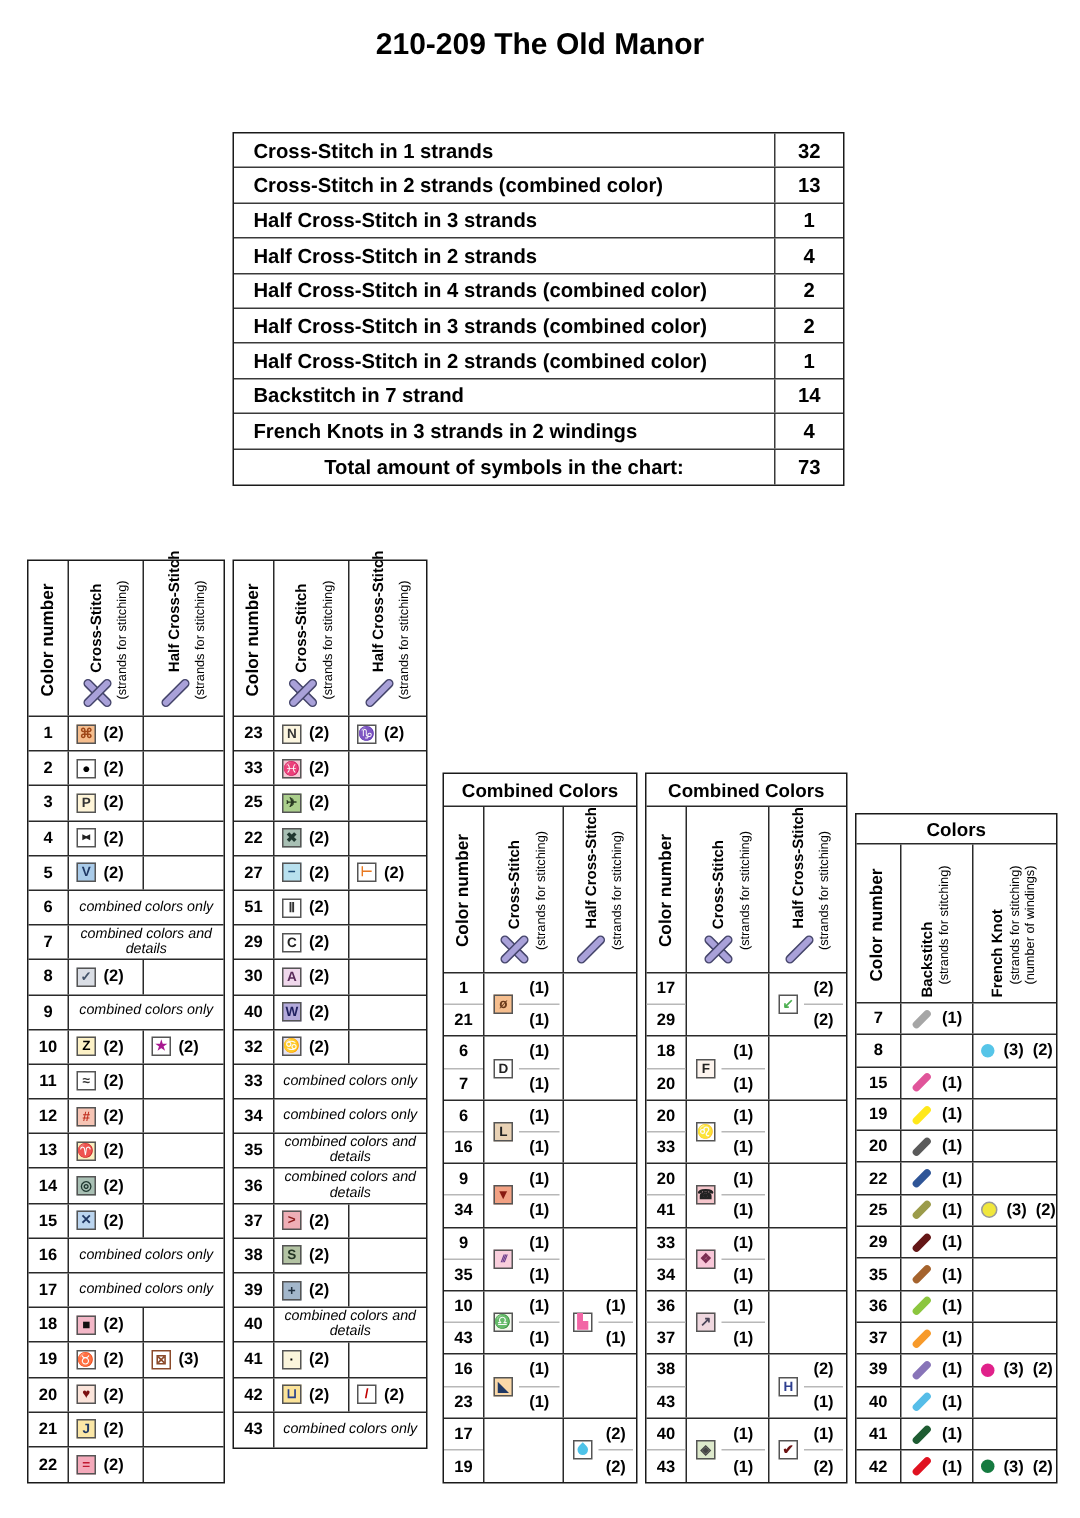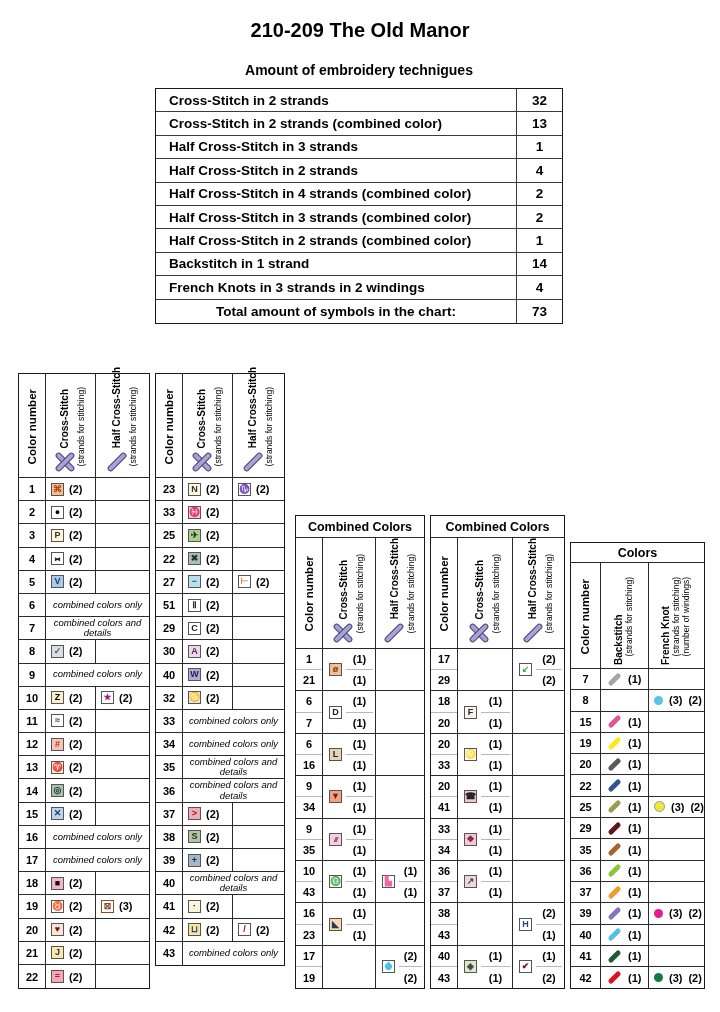--- a/index.html
+++ b/index.html
@@ -79,25 +79,24 @@
 
   .bslash{width:15px;height:5px;border-radius:3px;transform:rotate(-45deg);flex:none;margin:0 1px;}
   .knot{width:9px;height:9px;border-radius:50%;flex:none;}
   .dcell{gap:6px;}
 </style>
 </head>
 <body>
 
 <div class="page">
   <div class="page-title">210-209 The Old Manor</div>
-  <div class="subtitle">Amount of embroidery technigues</div>
 
   <div class="techtable" id="techtable">
       <div class="trow">
-        <div class="tlabel">Cross-Stitch in 2 strands</div>
+        <div class="tlabel">Cross-Stitch in 1 strands</div>
         <div class="tvalue">32</div>
       </div>
       <div class="trow">
         <div class="tlabel">Cross-Stitch in 2 strands (combined color)</div>
         <div class="tvalue">13</div>
       </div>
       <div class="trow">
         <div class="tlabel">Half Cross-Stitch in 3 strands</div>
         <div class="tvalue">1</div>
       </div>
@@ -111,21 +110,21 @@
       </div>
       <div class="trow">
         <div class="tlabel">Half Cross-Stitch in 3 strands (combined color)</div>
         <div class="tvalue">2</div>
       </div>
       <div class="trow">
         <div class="tlabel">Half Cross-Stitch in 2 strands (combined color)</div>
         <div class="tvalue">1</div>
       </div>
       <div class="trow">
-        <div class="tlabel">Backstitch in 1 strand</div>
+        <div class="tlabel">Backstitch in 7 strand</div>
         <div class="tvalue">14</div>
       </div>
       <div class="trow">
         <div class="tlabel">French Knots in 3 strands in 2 windings</div>
         <div class="tvalue">4</div>
       </div>
       <div class="trow">
         <div class="tlabel center">Total amount of symbols in the chart:</div>
         <div class="tvalue">73</div>
       </div>

